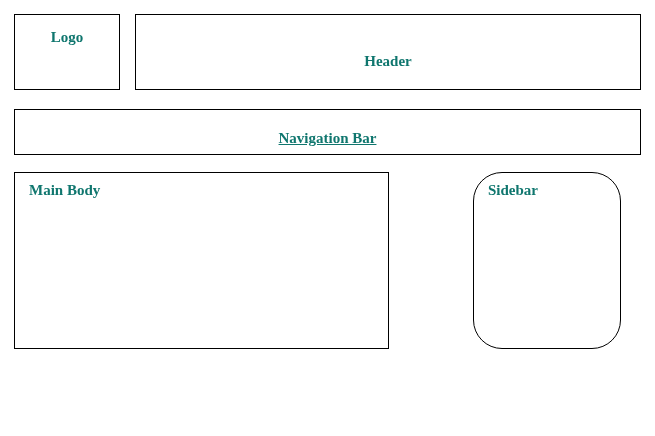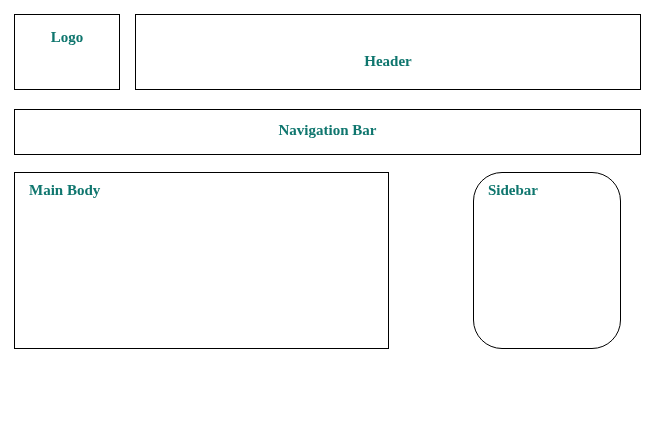--- a/index.html
+++ b/index.html
@@ -50,21 +50,21 @@
   
   #logo-box    { left: 14px;  top: 14px;  width: 106px; height: 76px; }
   #header-box  { left: 135px; top: 14px;  width: 506px; height: 76px; }
   #nav-box     { left: 14px;  top: 109px; width: 627px; height: 46px; }
   #main-box    { left: 14px;  top: 172px; width: 375px; height: 177px; }
   #sidebar-box { left: 473px; top: 172px; width: 148px; height: 177px; border-radius: 29px; }
   #footer-box  { left: 14px;  top: 367px; width: 627px; height: 51px; }
 
   #logo-box .box-label   { top: 14px; }
   #header-box .box-label { top: 22px; margin-top: 16px; }
-  #nav-box .box-label    { top: 12px; }
+  #nav-box .box-label    { top: 20px; text-decoration: underline; }
   #footer-box .box-label { top: 10px; }
 </style>
 </head>
 <body>
 
 <div id="canvas">
 
   <div class="box" id="logo-box">
     <div class="box-label label-center">Logo</div>
   </div>

